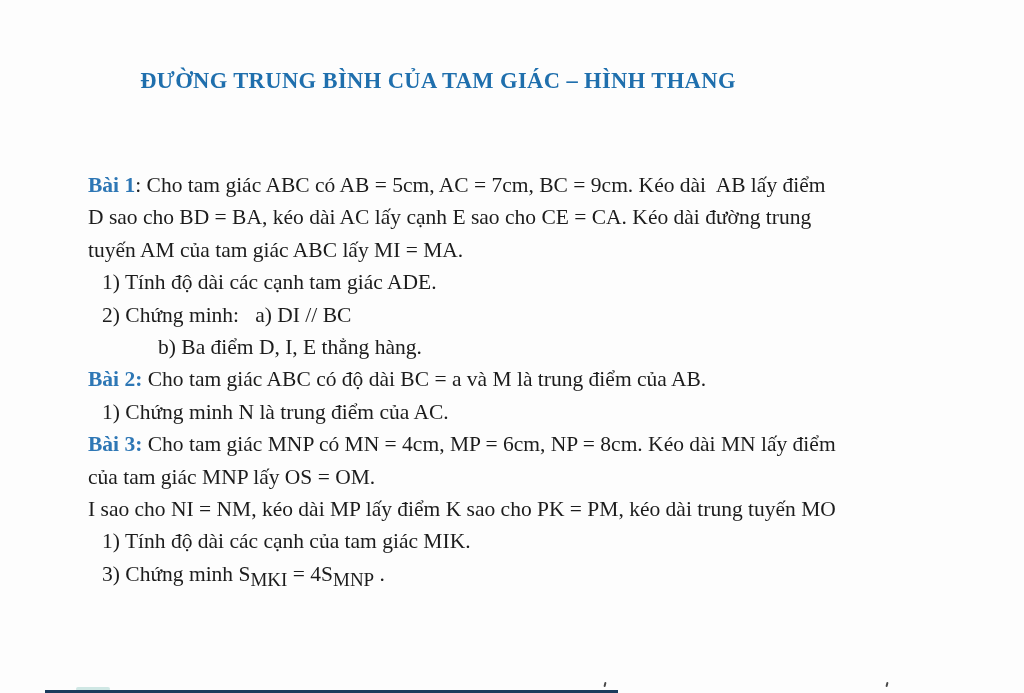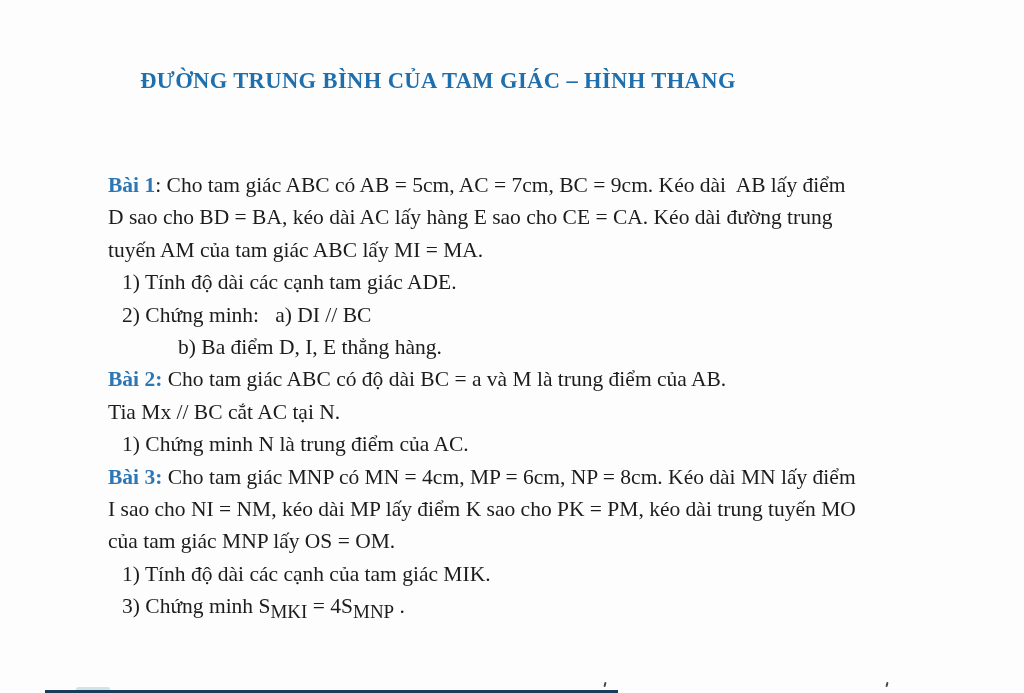--- a/index.html
+++ b/index.html
@@ -33,21 +33,20 @@
     position: absolute;
     top: 169px;
     left: 88px;
     width: 880px;
   }
   .line {
     height: 32.4px;
     line-height: 32.4px;
     font-size: 21.5px;
     white-space: pre;
-    margin-left: 20px;
   }
   .indent-item { padding-left: 14px; }
   .indent-sub  { padding-left: 70px; }
   .blue-label {
     color: #2e77b5;
     font-weight: bold;
   }
   .subscript {
     font-size: 19px;
     position: relative;
@@ -86,33 +85,32 @@
 </head>
 <body>
 
 <div class="page">
 
   <h1 class="title">ĐƯỜNG TRUNG BÌNH CỦA TAM GIÁC – HÌNH THANG</h1>
 
   <div class="content">
 
     <div class="line"><span class="blue-label">Bài 1</span><span>:</span><span> Cho tam giác ABC có AB = 5cm, AC = 7cm, BC = 9cm. Kéo dài  AB lấy điểm</span></div>
-    <div class="line">D sao cho BD = BA, kéo dài AC lấy hàng E sao cho CE = CA. Kéo dài đường trung</div>
+    <div class="line">D sao cho BD = BA, kéo dài AC lấy cạnh E sao cho CE = CA. Kéo dài đường trung</div>
     <div class="line">tuyến AM của tam giác ABC lấy MI = MA.</div>
     <div class="line indent-item">1) Tính độ dài các cạnh tam giác ADE.</div>
     <div class="line indent-item">2) Chứng minh:   a) DI // BC</div>
     <div class="line indent-sub">b) Ba điểm D, I, E thẳng hàng.</div>
 
     <div class="line"><span class="blue-label">Bài 2:</span><span> Cho tam giác ABC có độ dài BC = a và M là trung điểm của AB.</span></div>
-    <div class="line">Tia Mx // BC cắt AC tại N.</div>
     <div class="line indent-item">1) Chứng minh N là trung điểm của AC.</div>
 
     <div class="line"><span class="blue-label">Bài 3:</span><span> Cho tam giác MNP có MN = 4cm, MP = 6cm, NP = 8cm. Kéo dài MN lấy điểm</span></div>
+    <div class="line">của tam giác MNP lấy OS = OM.</div>
     <div class="line">I sao cho NI = NM, kéo dài MP lấy điểm K sao cho PK = PM, kéo dài trung tuyến MO</div>
-    <div class="line">của tam giác MNP lấy OS = OM.</div>
     <div class="line indent-item">1) Tính độ dài các cạnh của tam giác MIK.</div>
     <div class="line indent-item"><span>3) Chứng minh S</span><span class="subscript">MKI</span><span> = 4S</span><span class="subscript">MNP</span><span> .</span></div>
 
   </div>
 
   <div class="bottom-smudge"></div>
   <div class="bottom-strip"></div>
   <div class="tick-mark tick-1"></div>
   <div class="tick-mark tick-2"></div>
 

